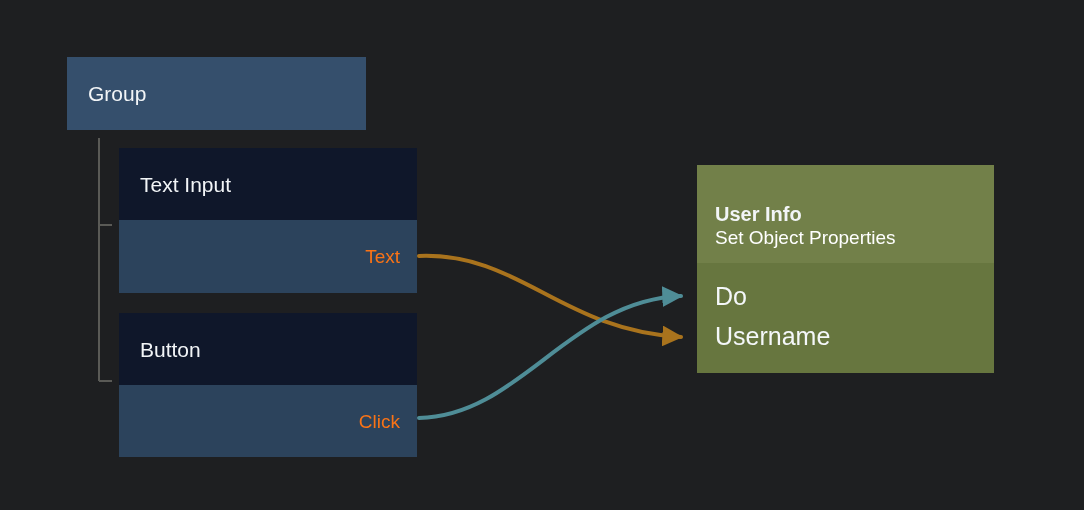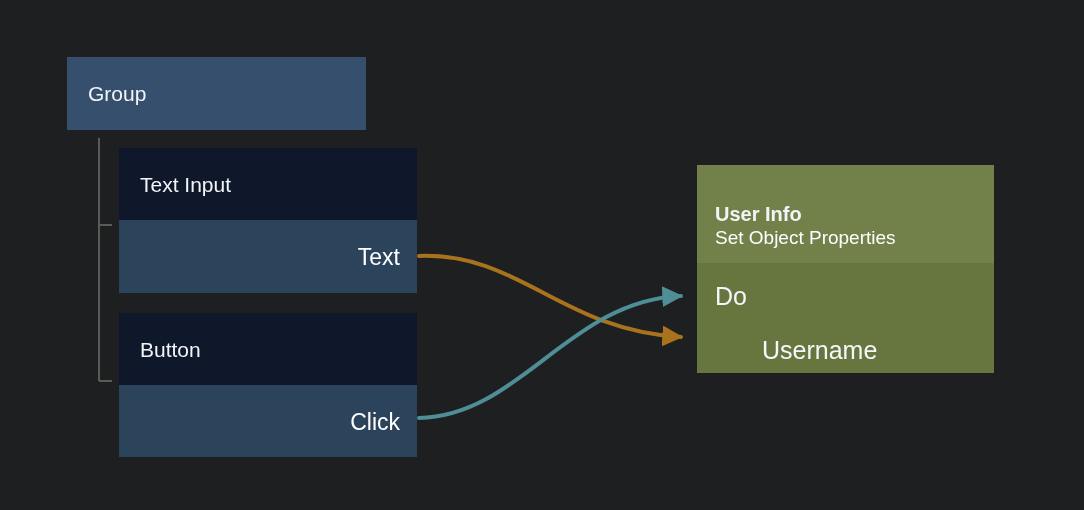--- a/index.html
+++ b/index.html
@@ -95,22 +95,22 @@
 
   
   .port-out {
     position: absolute;
     right: 17px;
     display: flex;
     align-items: center;
     height: 22px;
   }
   .port-out .port-label {
-    color: #ffffff;
-    font-size: 23px;
+    color: #f97316;
+    font-size: 19px;
     line-height: 22px;
     white-space: nowrap;
   }
 
   
   .green-node {
     left: 697px;
     top: 165px;
     width: 297px;
     height: 208px;
@@ -204,17 +204,17 @@
 
   </div>
 
   <div class="node green-node">
     <div class="node-header">
       <span class="node-title">User Info</span>
       <span class="node-subtitle">Set Object Properties</span>
     </div>
     <div class="node-body">
       <span class="port-in" style="top: 22px;">Do</span>
-      <span class="port-in" style="top: 76px; margin-left: 47px;">Username</span>
+      <span class="port-in" style="top: 62px;">Username</span>
     </div>
   </div>
 
 </div>
 
 </body></html>

